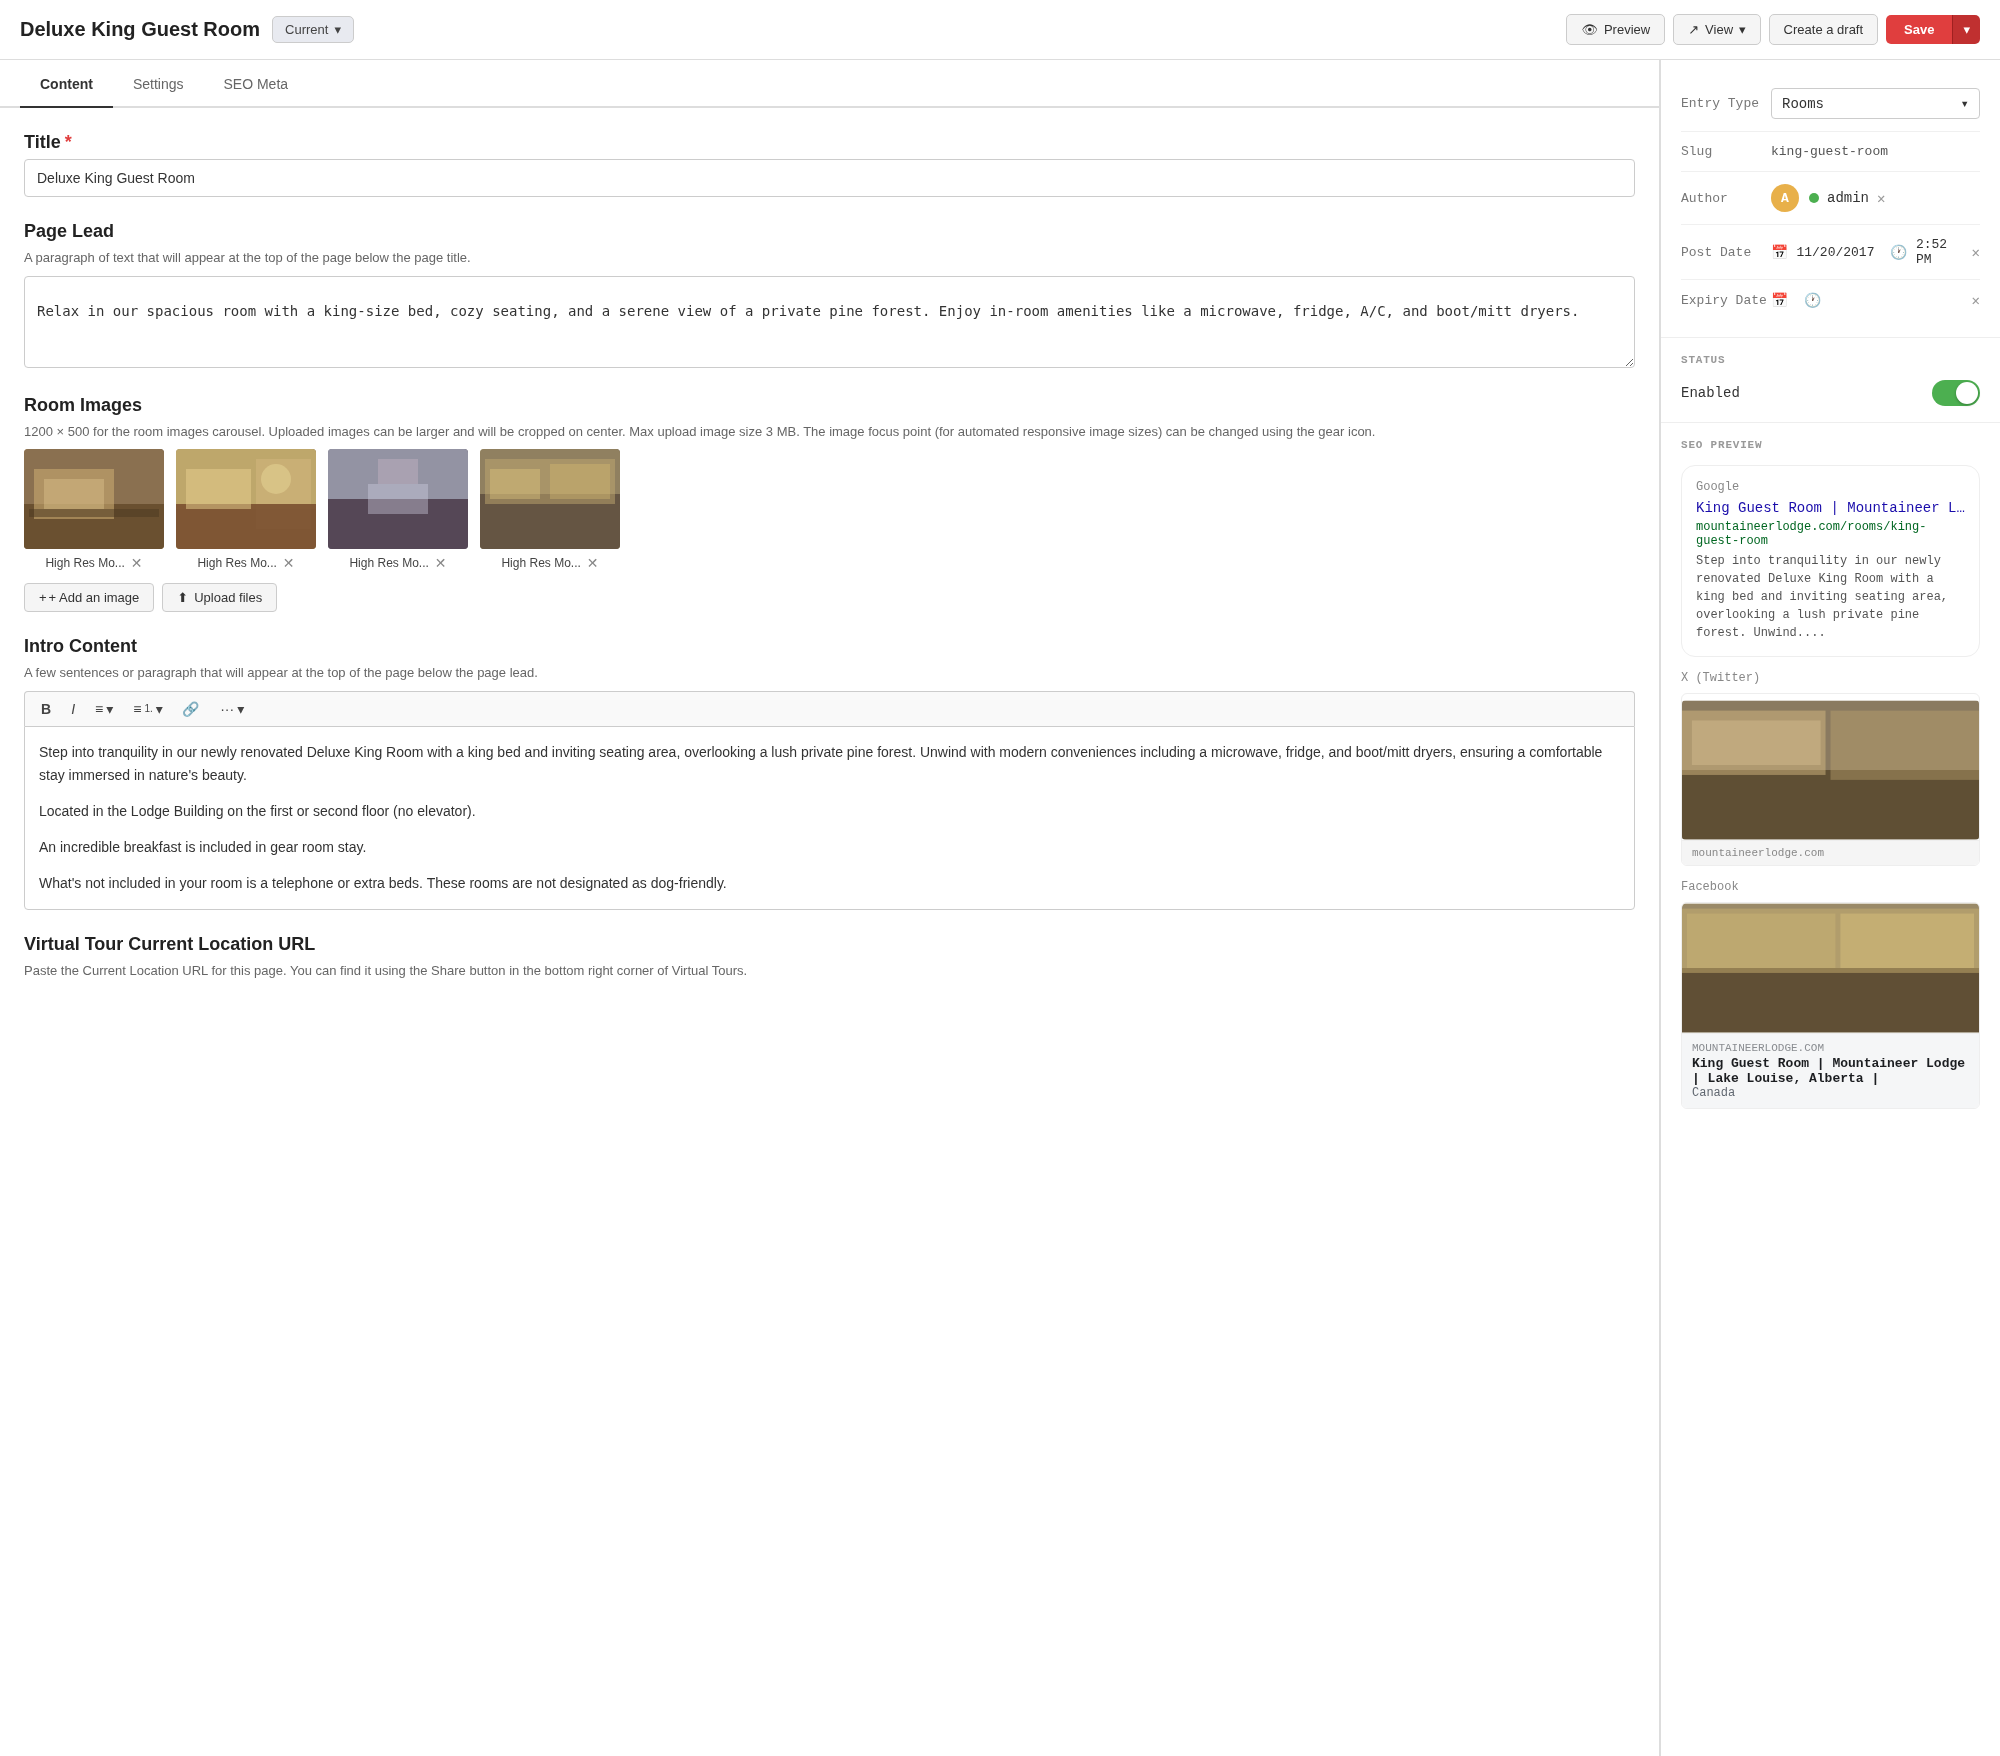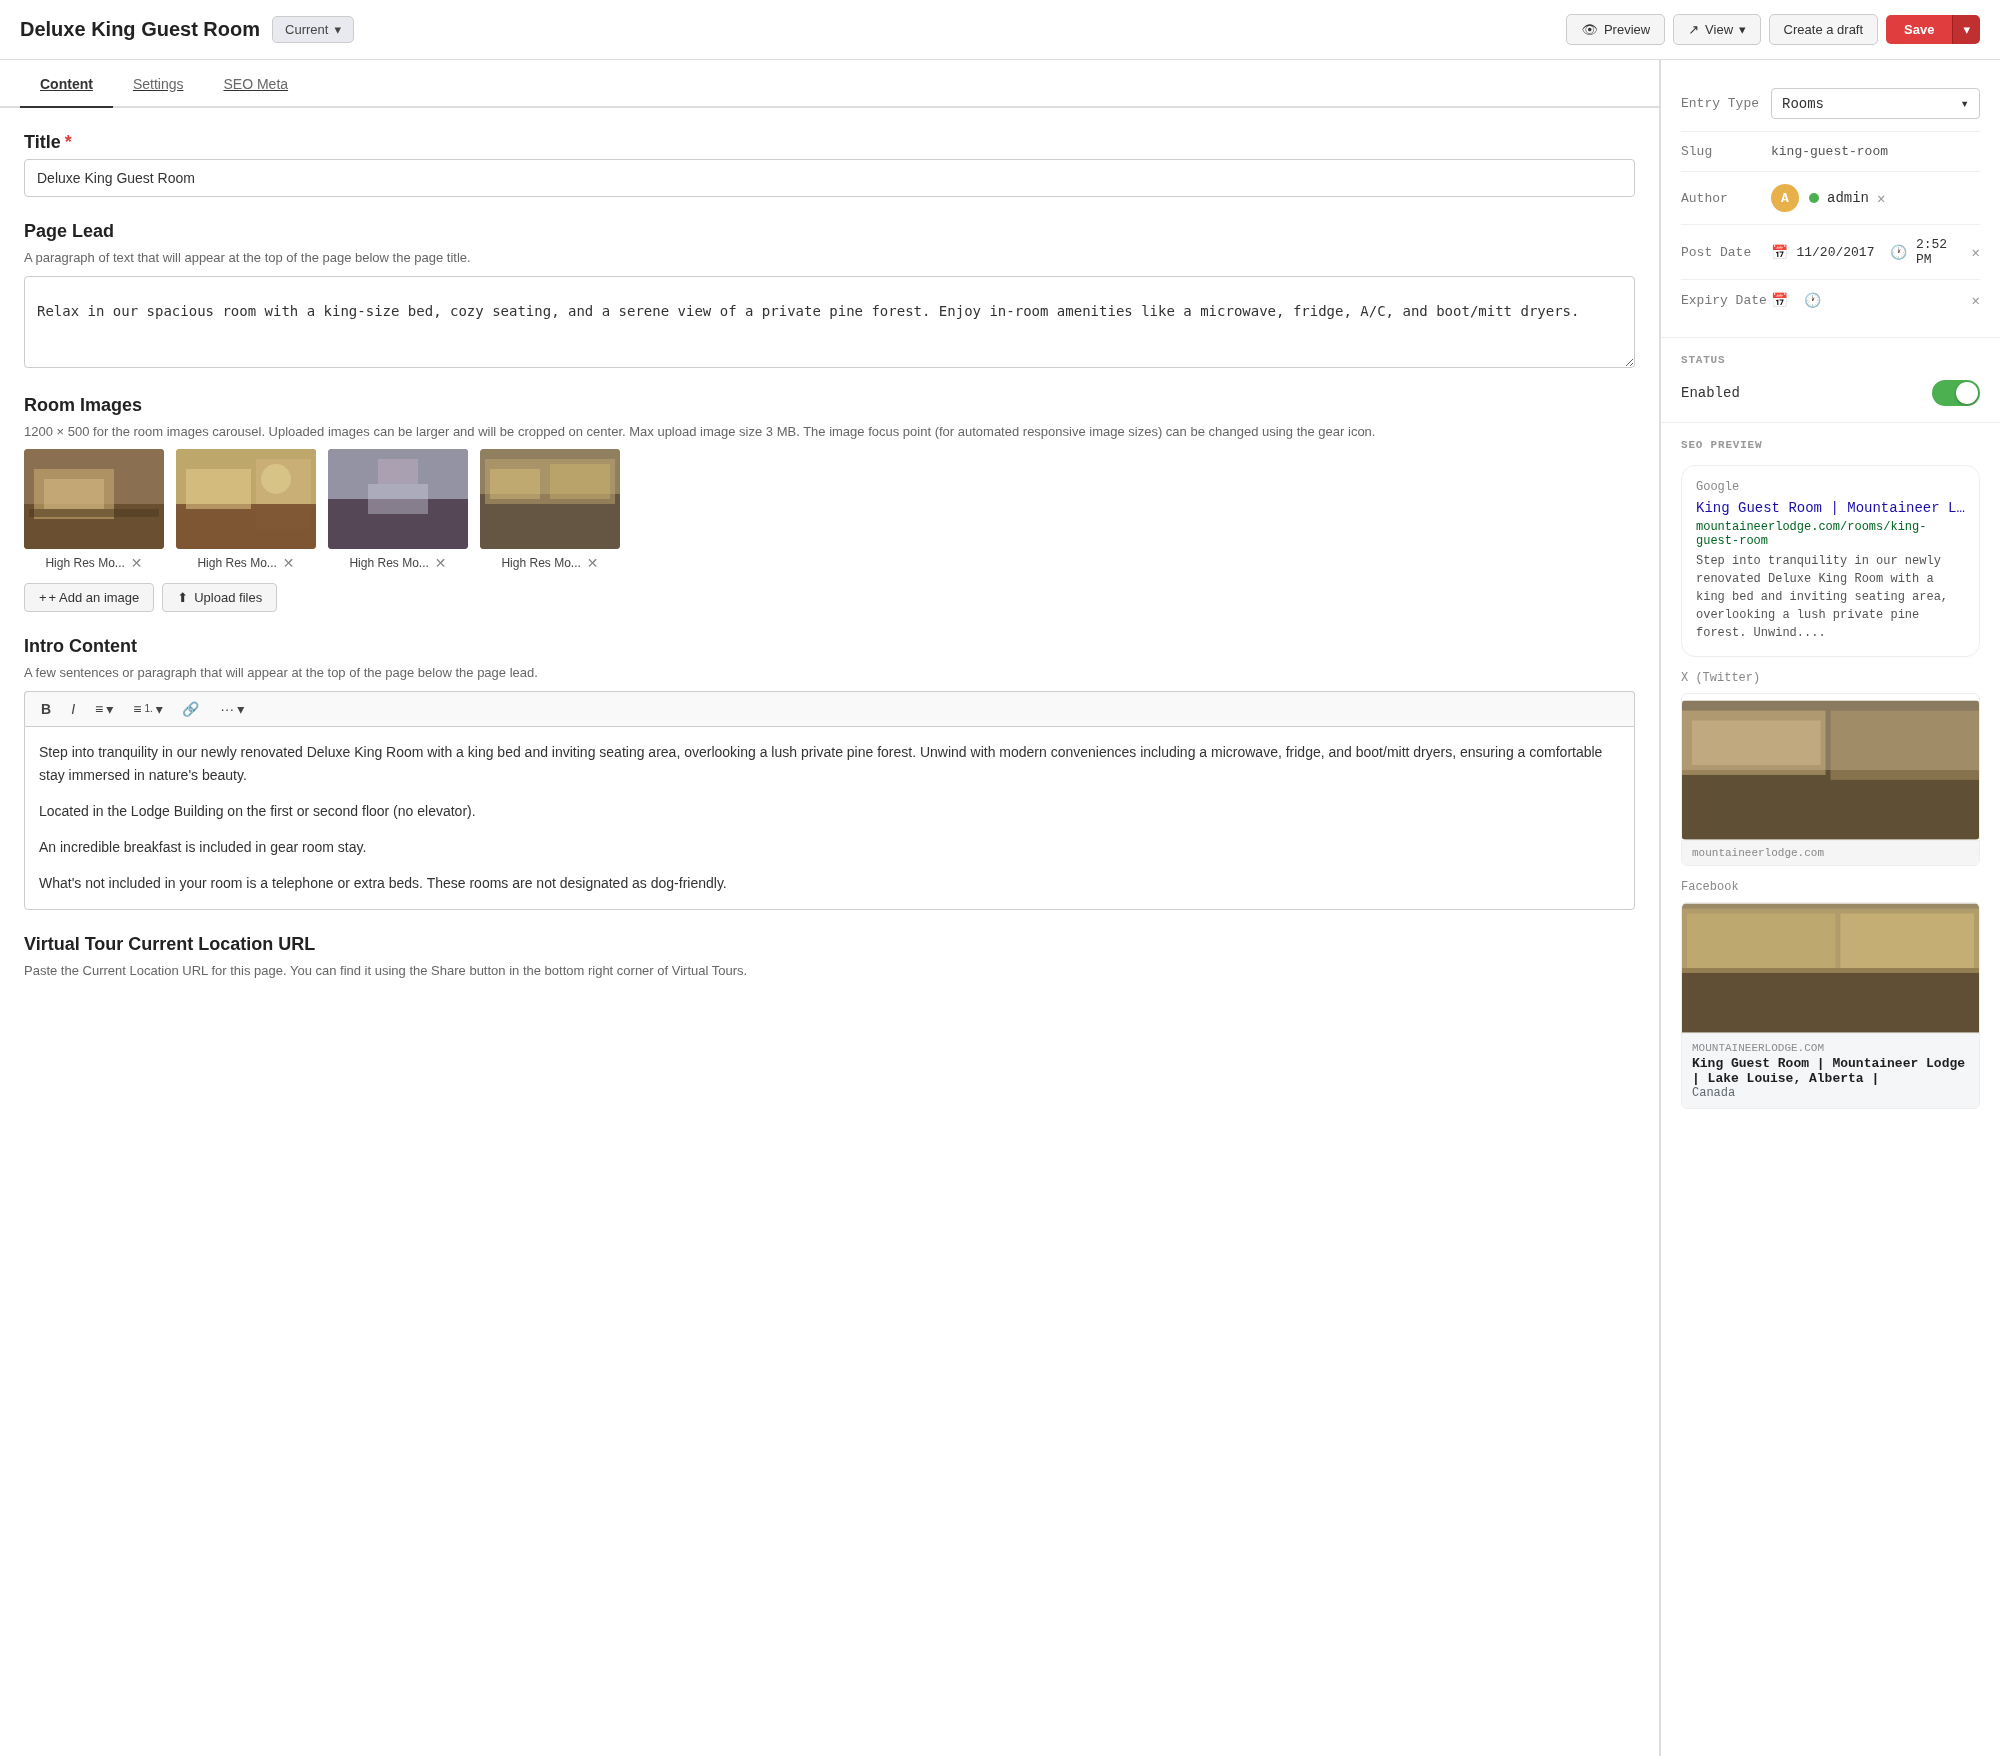--- a/index.html
+++ b/index.html
@@ -24,21 +24,21 @@
     .btn-save-caret { background: #c03030; color: #fff; border: none; border-radius: 0 5px 5px 0; padding: 7px 10px; font-size: 13px; cursor: pointer; border-left: 1px solid #a02020; }
     .save-group { display: flex; }
 
     
     .main-layout { display: flex; gap: 0; min-height: calc(100vh - 60px); }
 
     
     .left-panel { flex: 1; background: #fff; border-right: 1px solid #ddd; padding: 0; overflow-y: auto; }
 
     
-    .tabs { display: flex; border-bottom: 2px solid #ddd; padding: 0 20px; background: #fff; text-decoration: underline; }
+    .tabs { display: flex; border-bottom: 2px solid #ddd; padding: 0 20px; background: #fff; }
     .tab { padding: 16px 20px 14px; font-size: 14px; cursor: pointer; color: #666; border-bottom: 2px solid transparent; margin-bottom: -2px; }
     .tab.active { color: #333; font-weight: 600; border-bottom: 2px solid #333; background: #fff; }
 
     
     .content-area { padding: 24px 24px; }
 
     .field-section { margin-bottom: 24px; }
     .field-label { font-size: 18px; font-weight: 700; color: #222; margin-bottom: 6px; display: flex; align-items: center; gap: 4px; }
     .field-label .required { color: #e03e3e; }
     .field-desc { font-size: 13px; color: #666; margin-bottom: 8px; line-height: 1.5; }

